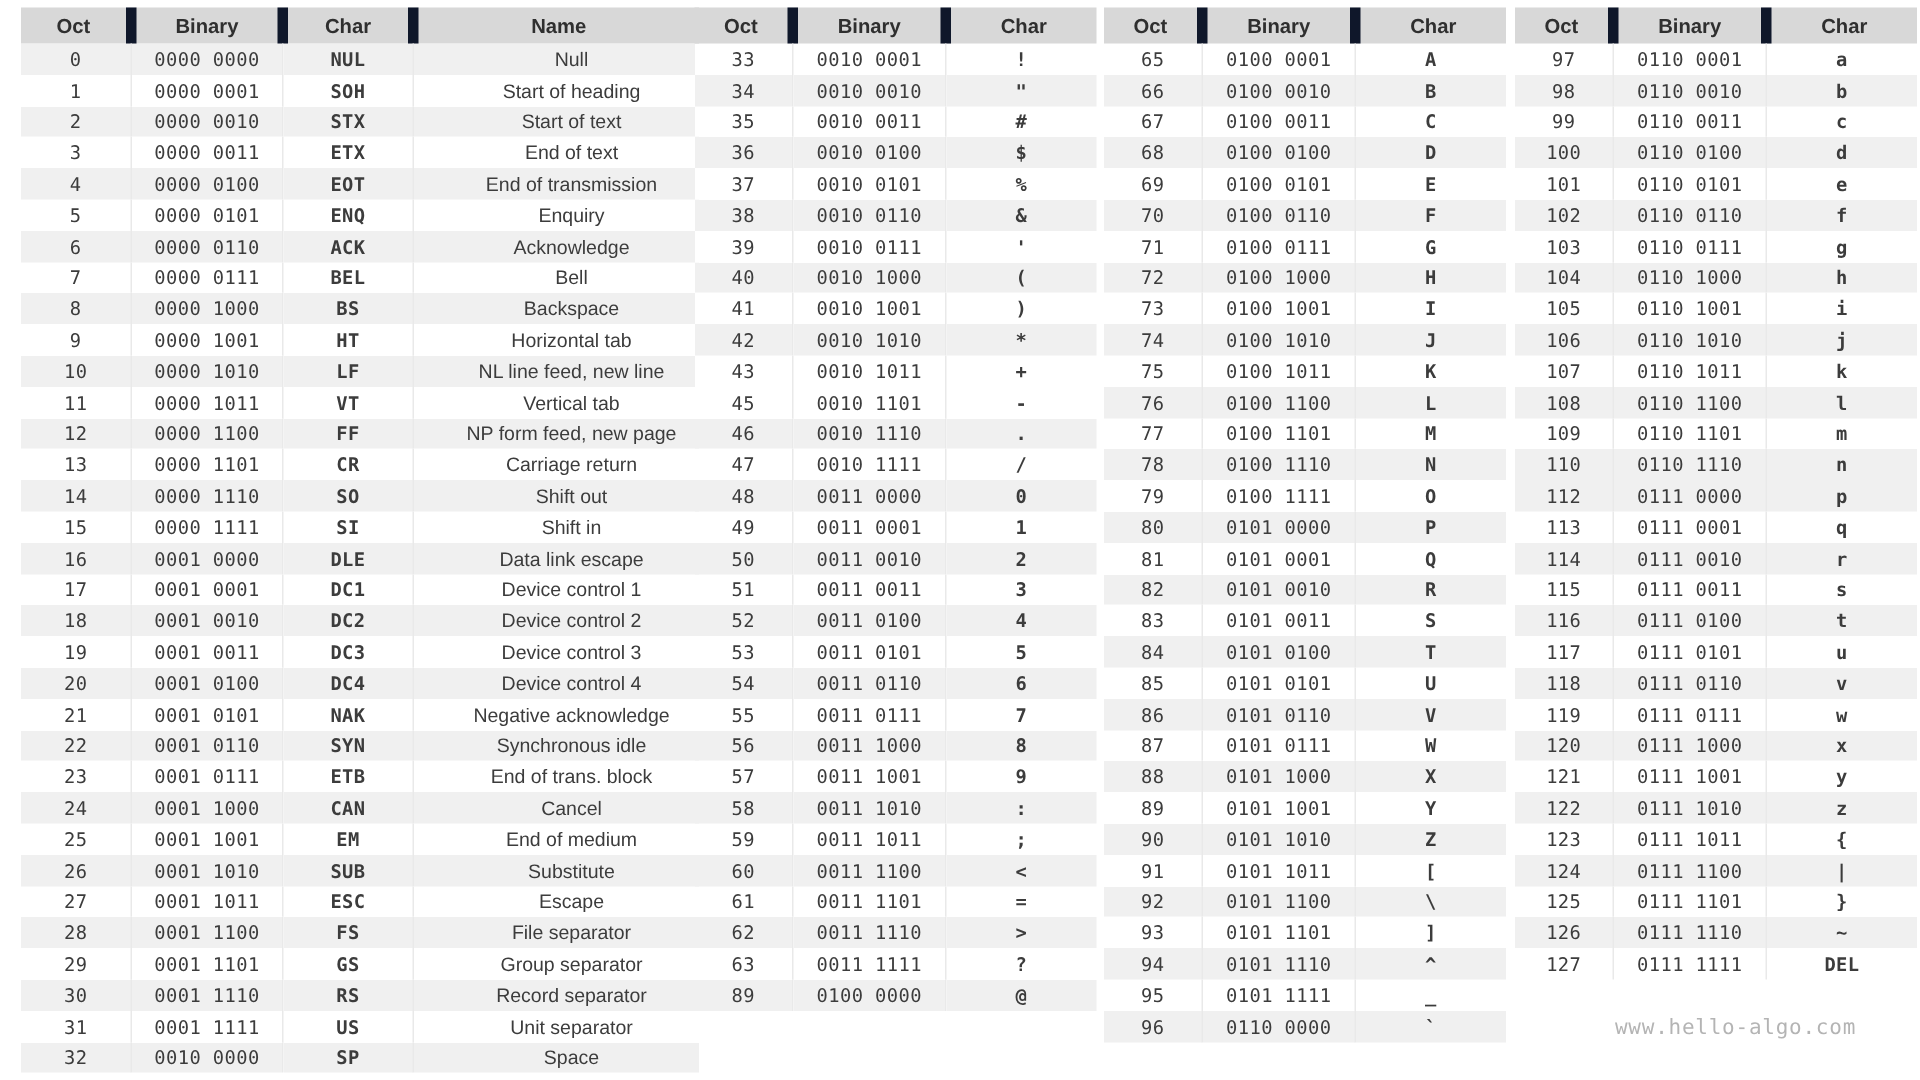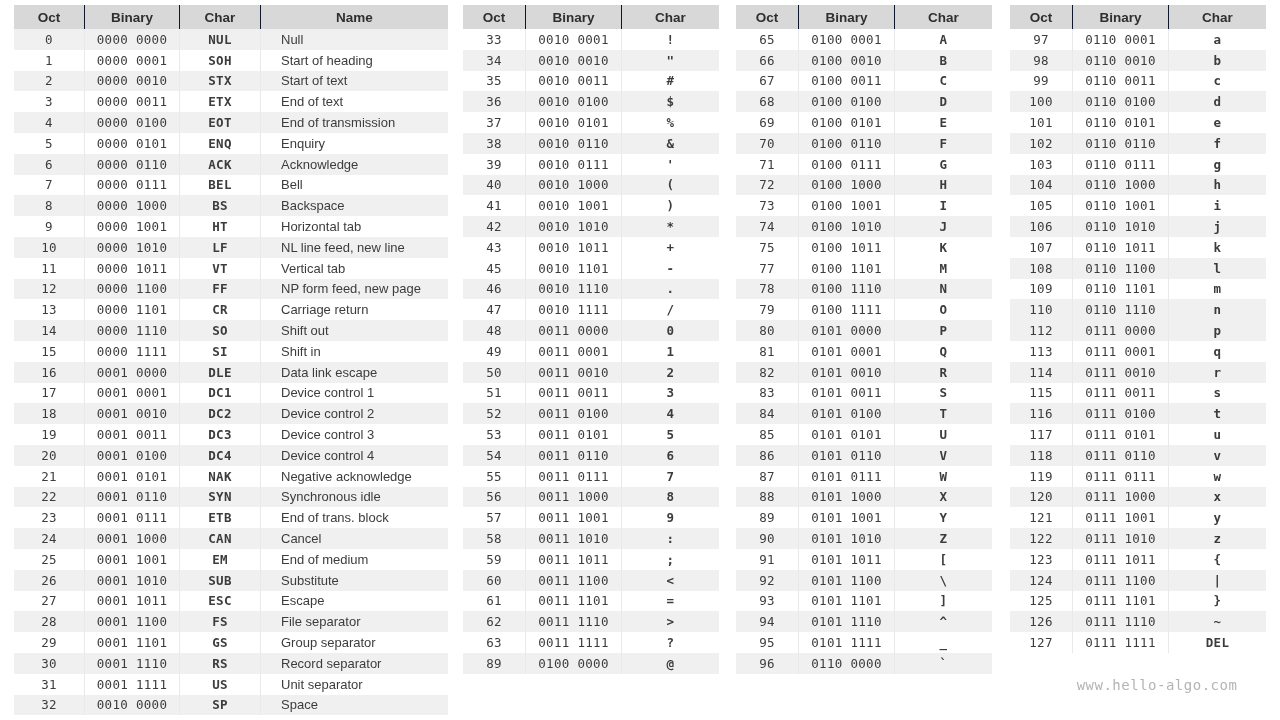--- a/index.html
+++ b/index.html
@@ -23,21 +23,21 @@
   .t3 { left: 1010px; width: 254px; }
 
   .tbl th {
     background: #d8d8d8;
     height: 24px;
     padding: 0;
     font-size: 13.5px;
     font-weight: bold;
     color: #2f2f2f;
     text-align: center;
-    border-right: 1px solid #0f172a;
+    border-right: 7px solid #0f172a;
   }
   .tbl th:last-child { border-right: none; margin-left: 48px; }
 
   .tbl td {
     height: 20.8px;
     padding: 0;
     font-size: 13px;
     color: #3c3c3c;
     text-align: center;
     background: #ffffff;
@@ -57,21 +57,21 @@
   .small th:nth-child(2) { width: 95px; }
   .small th:nth-child(3) { width: 97px; }
 
   td.mono {
     font-family: "DejaVu Sans Mono", monospace;
     font-size: 12.5px;
     letter-spacing: 0.3px;
   }
   td.char { font-weight: bold; }
   td.name {
-    text-align: left;
+    text-align: center;
     padding-left: 20px;
     font-family: "Liberation Sans", sans-serif;
   }
 
   .watermark {
     position: absolute;
     left: 1030px;
     top: 677px;
     width: 254px;
     text-align: center;
@@ -518,20 +518,25 @@
         <tr class="shaded">
           <td class="oct mono">74</td>
           <td class="binary mono">0100 1010</td>
           <td class="char mono">J</td>
         </tr>
         <tr>
           <td class="oct mono">75</td>
           <td class="binary mono">0100 1011</td>
           <td class="char mono">K</td>
         </tr>
+        <tr class="shaded">
+          <td class="oct mono">76</td>
+          <td class="binary mono">0100 1100</td>
+          <td class="char mono">L</td>
+        </tr>
         <tr>
           <td class="oct mono">77</td>
           <td class="binary mono">0100 1101</td>
           <td class="char mono">M</td>
         </tr>
         <tr class="shaded">
           <td class="oct mono">78</td>
           <td class="binary mono">0100 1110</td>
           <td class="char mono">N</td>
         </tr>

